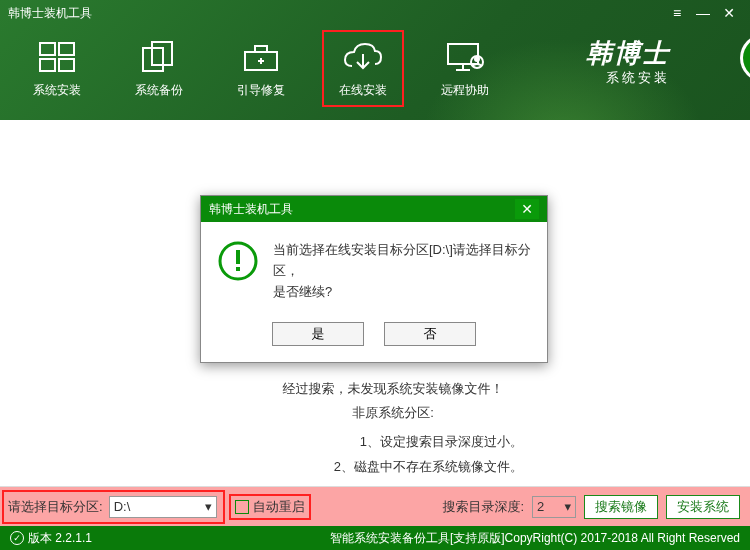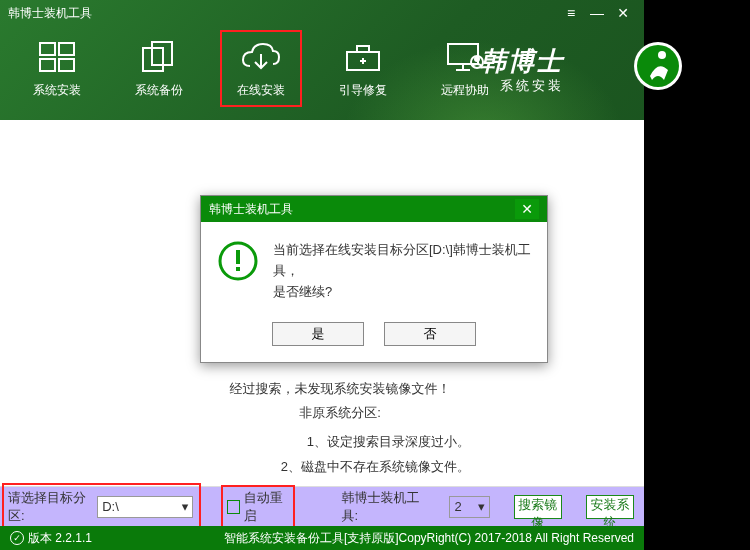--- a/index.html
+++ b/index.html
@@ -1,57 +1,57 @@
 <!DOCTYPE html>
 <html><head>
 <meta charset="utf-8">
 <style>
 * { margin: 0; padding: 0; box-sizing: border-box; font-family: "Microsoft YaHei", sans-serif; }
 body { width: 750px; height: 550px; overflow: hidden; position: relative; background: #000; }
 
-.window { width: 644px; height: 550px; position: relative; background: linear-gradient(135deg, #2a7a2e 0%, #1e5c23 40%, #164a1a 100%); }
+.window { width: 750px; height: 550px; position: relative; background: linear-gradient(135deg, #2a7a2e 0%, #1e5c23 40%, #164a1a 100%); }
 
 
 .leaf-bg { position: absolute; inset: 0; background:
   radial-gradient(ellipse 200px 140px at 75% 25%, rgba(80,160,60,0.5) 0%, transparent 70%),
   radial-gradient(ellipse 180px 120px at 45% 50%, rgba(60,140,50,0.4) 0%, transparent 70%),
   radial-gradient(ellipse 160px 100px at 85% 70%, rgba(40,120,40,0.35) 0%, transparent 70%);
 }
 
 
 .titlebar { position: relative; height: 26px; display: flex; align-items: center; padding: 0 8px; color: #fff; font-size: 12px; }
 .titlebar .title { flex: 1; }
 .titlebar .ctrl { width: 26px; height: 20px; display: flex; align-items: center; justify-content: center; cursor: pointer; color: #fff; font-size: 14px; }
 
 
 .toolbar { position: relative; display: flex; gap: 24px; padding: 6px 18px 10px; }
 .tool { width: 78px; display: flex; flex-direction: column; align-items: center; gap: 6px; color: #fff; font-size: 12px; cursor: pointer; padding: 6px 2px; }
 .tool .icon-wrap { width: 46px; height: 38px; display: flex; align-items: center; justify-content: center; }
 .tool.highlight { outline: 2px solid #ff2020; }
-.brand { position: absolute; right: 20px; top: 44px; color: #fff; text-align: right; }
+.brand { position: absolute; right: 20px; top: 36px; color: #fff; text-align: right; }
 .brand .b1 { font-size: 26px; font-weight: bold; font-style: italic; letter-spacing: 2px; }
 .brand .b2 { font-size: 13px; letter-spacing: 3px; margin-top: -2px; }
 .brand-logo { position: absolute; right: -60px; top: -4px; width: 52px; height: 52px; }
 
 
 .main-area { position: absolute; left: 0; right: 0; top: 120px; bottom: 24px; background: #fff; }
 .main-inner { padding: 40px 50px 10px; font-size: 13px; color: #333; margin-left: 36px; }
 .msg-center { text-align: center; margin-top: 220px; }
 .msg-center .line1 { margin-bottom: 6px; }
 .msg-list { margin: 8px auto 0; text-align: right; width: 260px; line-height: 1.9; }
 
 
-.bottom { position: absolute; left: 0; right: 0; bottom: 0; height: 40px; border-top: 1px solid #ddd; display: flex; align-items: center; padding: 0 10px; font-size: 13px; color: #333; background: #c4b5fd; gap: 24px; }
+.bottom { position: absolute; left: 0; right: 0; bottom: 0; height: 40px; border-top: 1px solid #ddd; display: flex; align-items: center; padding: 0 10px; font-size: 13px; color: #333; background: #fca5a5; gap: 8px; }
 .bottom .drive-select { width: 108px; height: 22px; border: 1px solid #999; background: #fff; font-size: 13px; padding: 0 4px; display: flex; align-items: center; justify-content: space-between; cursor: pointer; }
 .red-box1 { outline: 2px solid #ff2020; padding: 4px 6px 4px 4px; display: flex; align-items: center; gap: 6px; margin-left: -6px; }
 .checkbox { width: 14px; height: 14px; border: 1px solid #0a8a0a; display: inline-block; }
 .red-box2 { outline: 2px solid #ff2020; padding: 2px 4px; display: flex; align-items: center; gap: 4px; justify-content: center; }
 .spacer { flex: 1; }
 .depth-select { width: 44px; height: 22px; border: 1px solid #999; display: flex; align-items: center; justify-content: space-between; padding: 0 4px; cursor: pointer; }
-.btn-g { height: 24px; padding: 0 0; border: 1px solid #1a8a1a; background: #fff; color: #1a7a1a; font-size: 13px; cursor: pointer; }
+.btn-g { height: 24px; padding: 0 10px; border: 1px solid #1a8a1a; background: #fff; color: #1a7a1a; font-size: 13px; cursor: pointer; }
 
 
 .statusbar { position: absolute; left: 0; right: 0; bottom: 0; height: 24px; background: #0a7a0a; color: #fff; font-size: 12px; display: flex; align-items: center; padding: 0 10px; }
 .statusbar .ver-icon { width: 14px; height: 14px; border: 1.5px solid #fff; border-radius: 50%; display: inline-flex; align-items: center; justify-content: center; font-size: 9px; margin-right: 4px; }
 .statusbar .mid { flex: 1; text-align: right; }
 
 
 .dialog { position: absolute; left: 200px; top: 195px; width: 348px; background: #fff; border: 1px solid #888; box-shadow: 0 3px 12px rgba(0,0,0,0.4); }
 .dlg-title { height: 26px; background: #0a8a0a; color: #fff; font-size: 12px; display: flex; align-items: center; padding: 0 8px; }
 .dlg-title .t { flex: 1; }
@@ -91,40 +91,40 @@
     </div>
     <div class="tool">
       <div class="icon-wrap">
         <svg width="38" height="34" viewBox="0 0 38 34" stroke="#fff" stroke-width="2" fill="none">
             <rect x="3" y="8" width="20" height="23"></rect>
             <rect x="12" y="2" width="20" height="23"></rect>
           </svg>
       </div>
       <span>系统备份</span>
     </div>
-    <div class="tool highlight">
-      <div class="icon-wrap">
-        <svg width="44" height="34" viewBox="0 0 44 34" stroke="#fff" stroke-width="2" fill="none">
-            <path d="M34 24 Q40 24 40 17 Q40 11 34 11 Q33 4 24 4 Q15 4 13 12 Q4 12 4 20 Q4 26 11 26"></path>
-            <line x1="22" y1="14" x2="22" y2="28"></line>
-            <polyline points="16,22 22,28 28,22"></polyline>
-          </svg>
-      </div>
-      <span>在线安装</span>
-    </div>
     <div class="tool">
       <div class="icon-wrap">
         <svg width="40" height="34" viewBox="0 0 40 34" stroke="#fff" stroke-width="2" fill="none">
             <rect x="4" y="12" width="32" height="18"></rect>
             <path d="M14 12 V6 H26 V12"></path>
             <line x1="17" y1="21" x2="23" y2="21"></line>
             <line x1="20" y1="18" x2="20" y2="24"></line>
           </svg>
       </div>
       <span>引导修复</span>
+    </div>
+    <div class="tool highlight">
+      <div class="icon-wrap">
+        <svg width="44" height="34" viewBox="0 0 44 34" stroke="#fff" stroke-width="2" fill="none">
+            <path d="M34 24 Q40 24 40 17 Q40 11 34 11 Q33 4 24 4 Q15 4 13 12 Q4 12 4 20 Q4 26 11 26"></path>
+            <line x1="22" y1="14" x2="22" y2="28"></line>
+            <polyline points="16,22 22,28 28,22"></polyline>
+          </svg>
+      </div>
+      <span>在线安装</span>
     </div>
     <div class="tool">
       <div class="icon-wrap">
         <svg width="42" height="34" viewBox="0 0 42 34" stroke="#fff" stroke-width="2" fill="none">
             <rect x="4" y="4" width="30" height="20"></rect>
             <line x1="12" y1="30" x2="26" y2="30"></line>
             <line x1="19" y1="24" x2="19" y2="30"></line>
             <circle cx="33" cy="22" r="6"></circle>
             <circle cx="33" cy="19" r="2" fill="#fff"></circle>
             <path d="M28 26 Q33 22 38 26"></path>
@@ -167,21 +167,21 @@
         <div class="drive-select">
           <span>D:\</span>
           <span>▾</span>
         </div>
       </div>
       <div class="red-box2">
         <span class="checkbox"></span>
         <span>自动重启</span>
       </div>
       <div class="spacer"></div>
-      <span>韩博士装机工具:</span>
+      <span>搜索目录深度:</span>
       <div class="depth-select">
         <span>2</span>
         <span>▾</span>
       </div>
       <button class="btn-g">搜索镜像</button>
       <button class="btn-g">安装系统</button>
     </div>
   </div>
 
   <div class="statusbar">
@@ -200,21 +200,21 @@
     </div>
     <div class="dlg-body">
       <div class="dlg-icon-wrap">
         <svg width="42" height="42" viewBox="0 0 42 42">
             <circle cx="21" cy="21" r="18" stroke="#0a9a0a" stroke-width="3" fill="none"></circle>
             <rect x="19" y="10" width="4" height="14" fill="#0a9a0a"></rect>
             <rect x="19" y="27" width="4" height="4" fill="#0a9a0a"></rect>
           </svg>
       </div>
       <div class="dlg-text">
-        <div>当前选择在线安装目标分区[D:\]韩博士装机工具，</div>
+        <div>当前选择在线安装目标分区[D:\]请选择目标分区，</div>
         <div>是否继续?</div>
       </div>
     </div>
     <div class="dlg-btns">
       <button class="dlg-btn">是</button>
       <button class="dlg-btn">否</button>
     </div>
   </div>
 
 </div>

